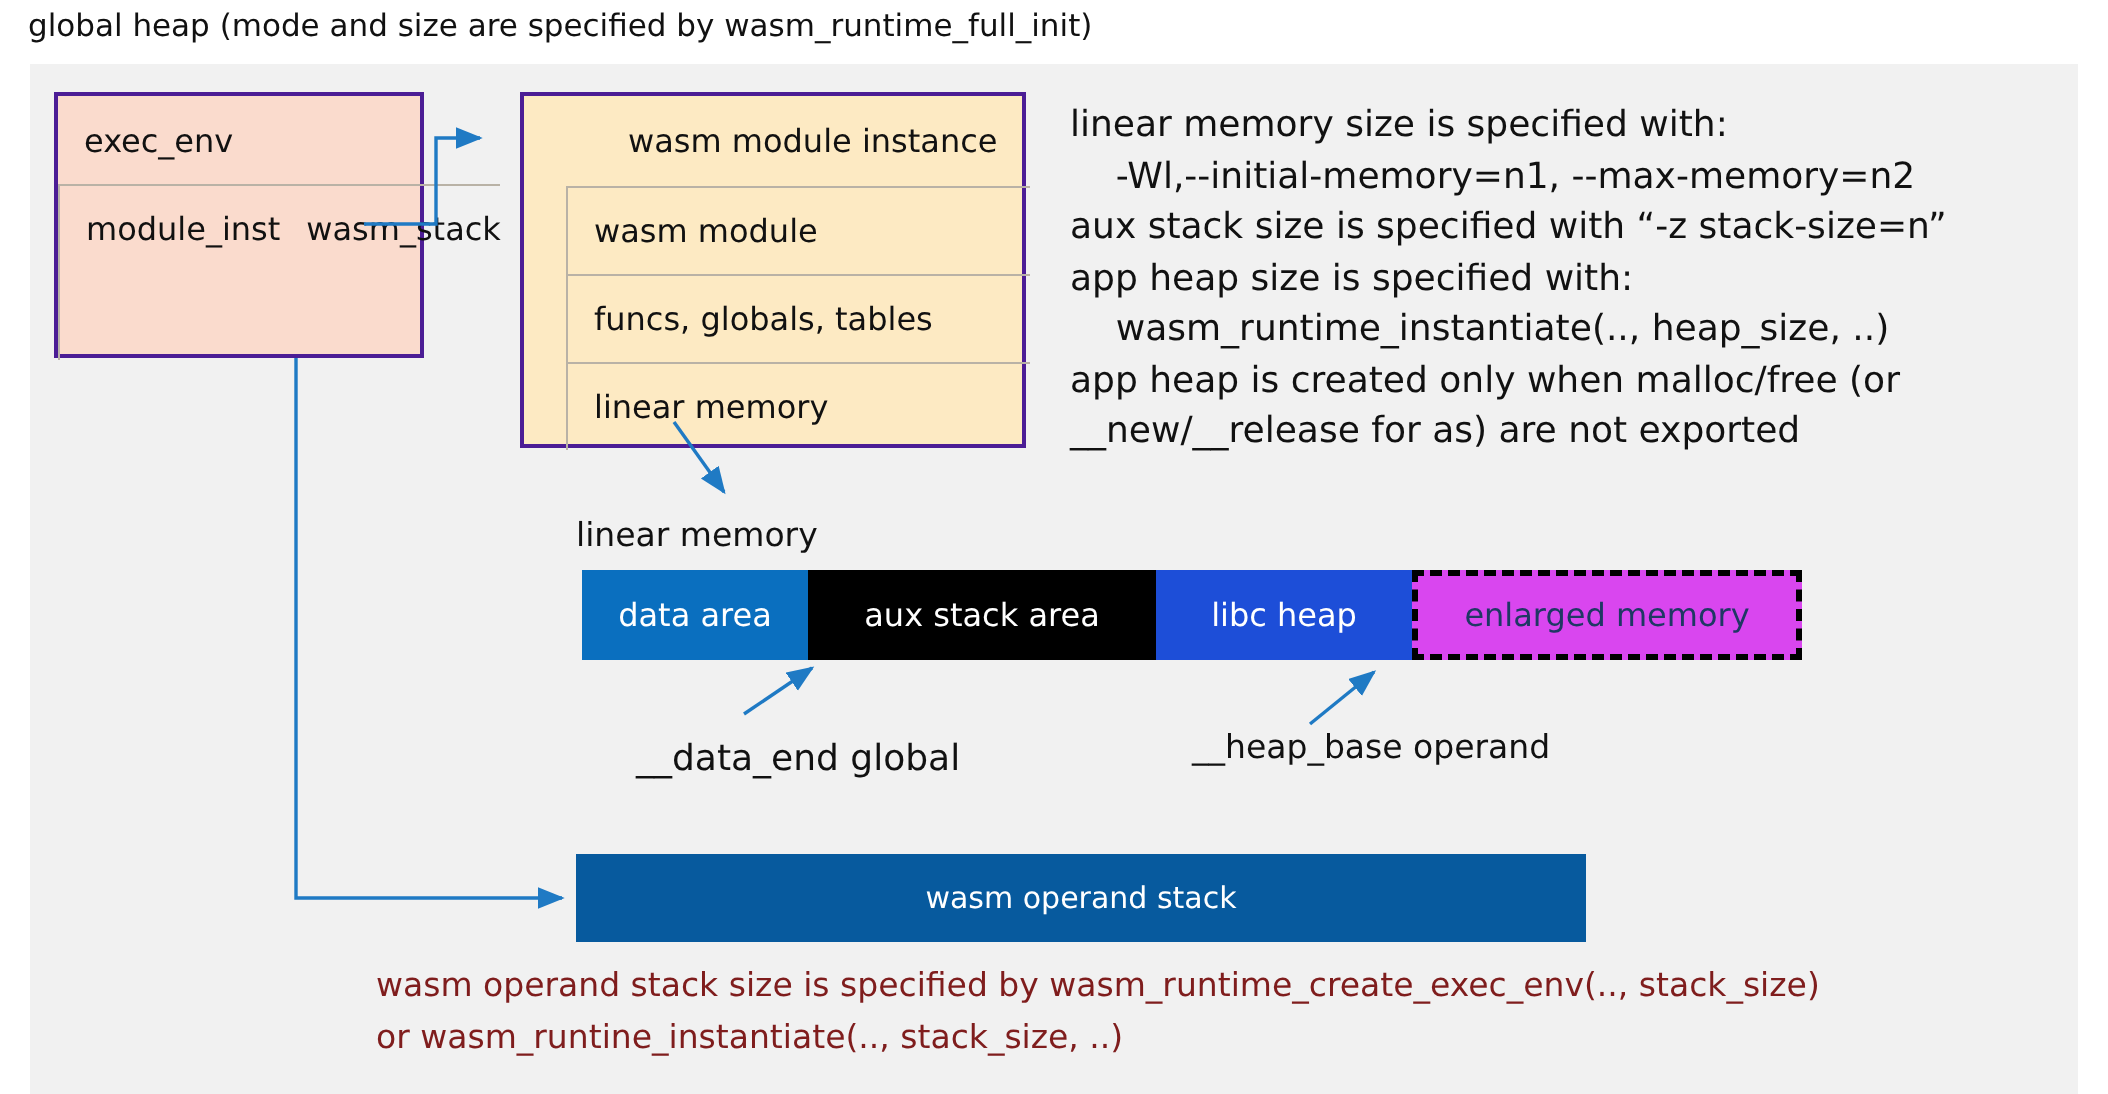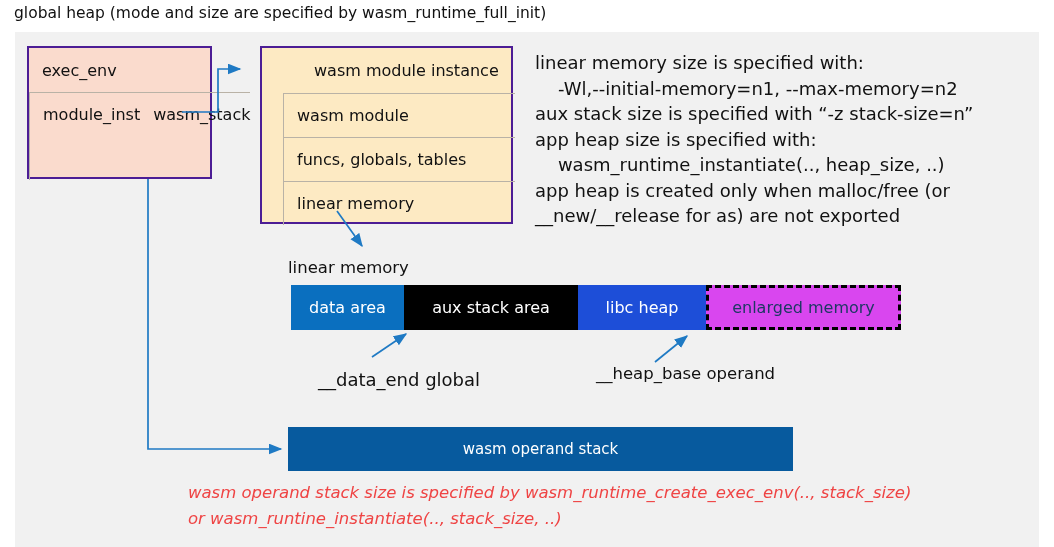--- a/index.html
+++ b/index.html
@@ -56,22 +56,22 @@
   #ann-dataend{left:318px;top:357px;font-size:18px;color:#111;white-space:nowrap;margin-top:12px;}
   #ann-heapbase{left:596px;top:364px;font-size:16.5px;color:#111;white-space:nowrap;}
   #ann-exported{left:303px;top:388px;font-size:16.5px;color:#111;white-space:nowrap;}
 
   
   #opstack{left:288px;top:427px;width:505px;height:44px;background:#075a9e;
            display:flex;align-items:center;justify-content:center;
            color:#ffffff;font-size:15px;}
 
   
-  #btext{left:188px;top:480px;width:860px;font-size:16.5px;color:#ef4444;
-         line-height:26px;white-space:pre;font-style:italic;}
+  #btext{left:188px;top:480px;width:860px;font-size:16.5px;color:#7f1d1d;
+         line-height:26px;white-space:pre;}
 
   svg.overlay{position:absolute;left:0;top:0;width:1054px;height:547px;
               pointer-events:none;overflow:visible;}
 </style>
 </head>
 <body>
 
 <div class="canvas">
 
   <div class="abs" id="title">global heap (mode and size are specified by wasm_runtime_full_init)</div>

